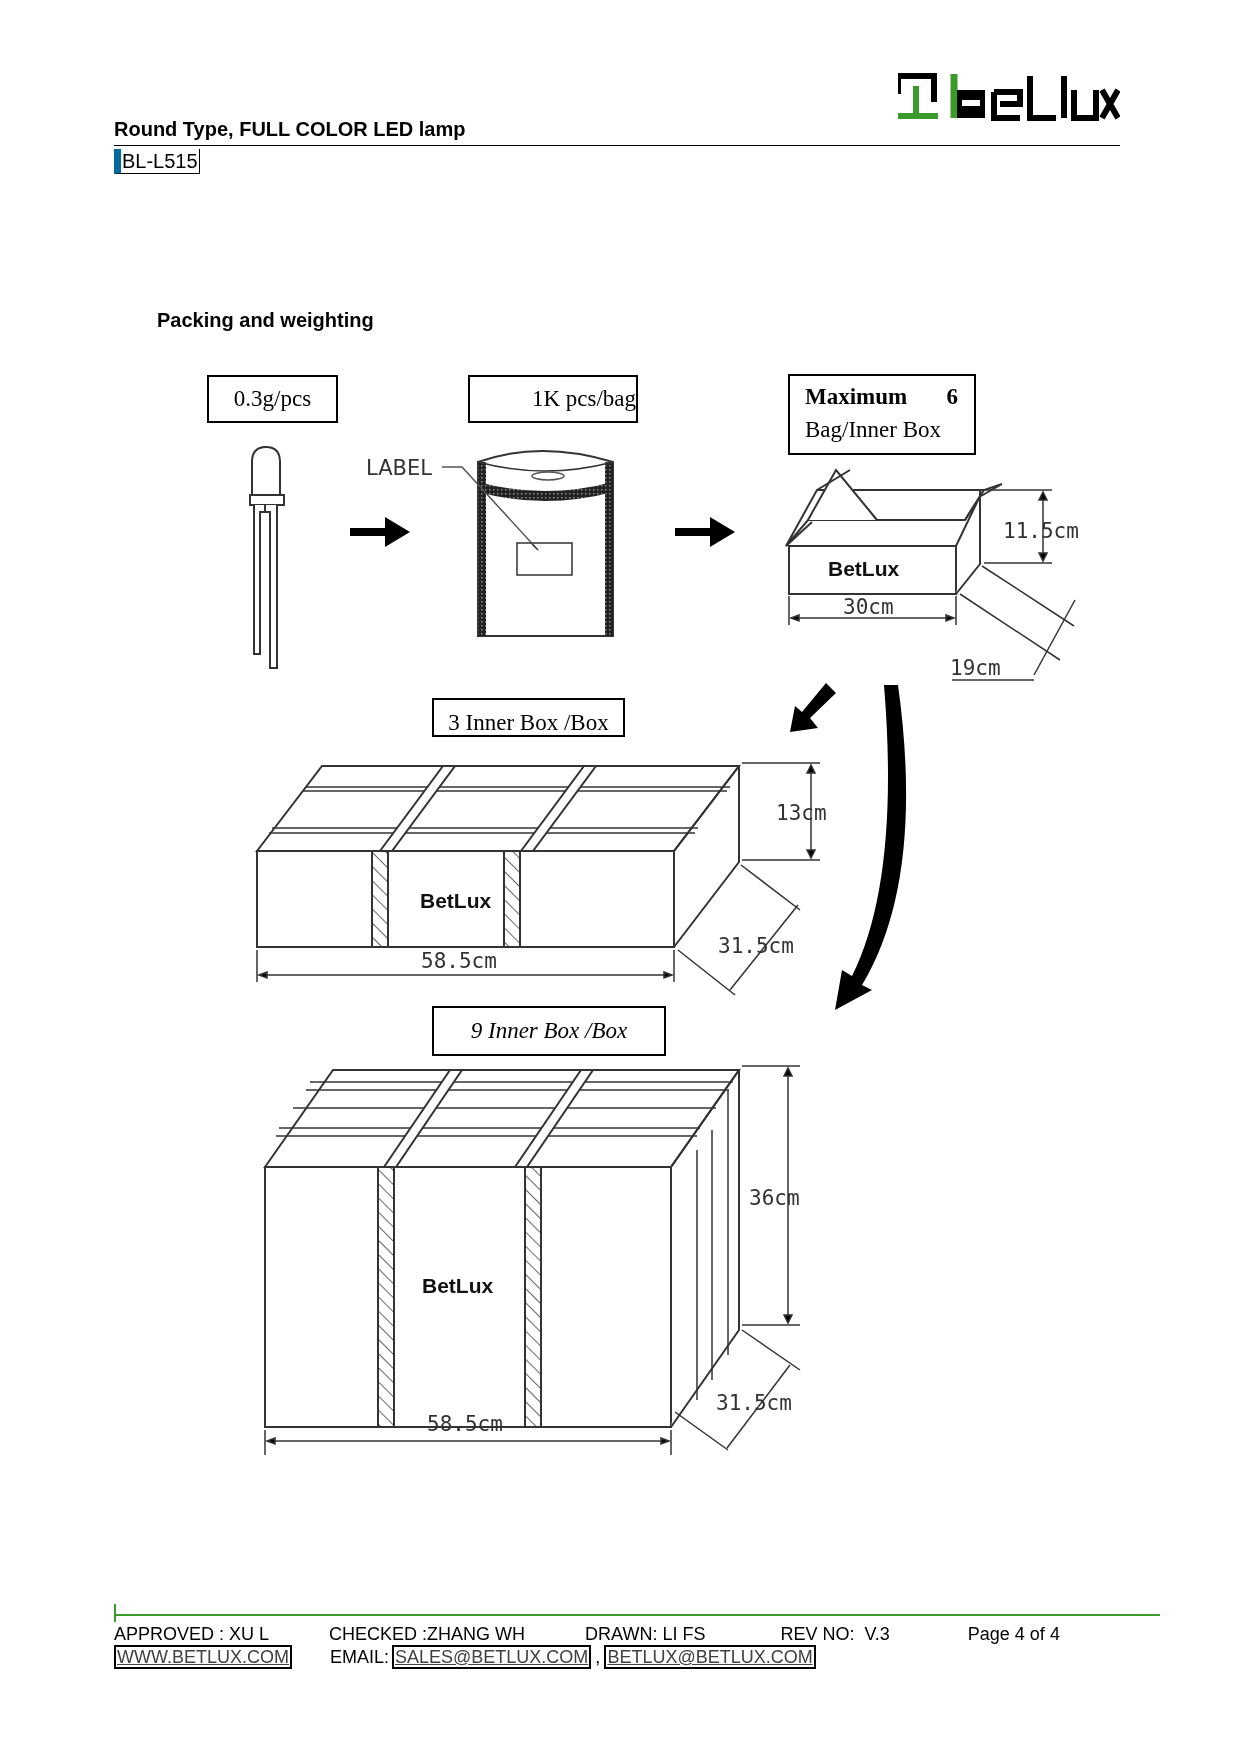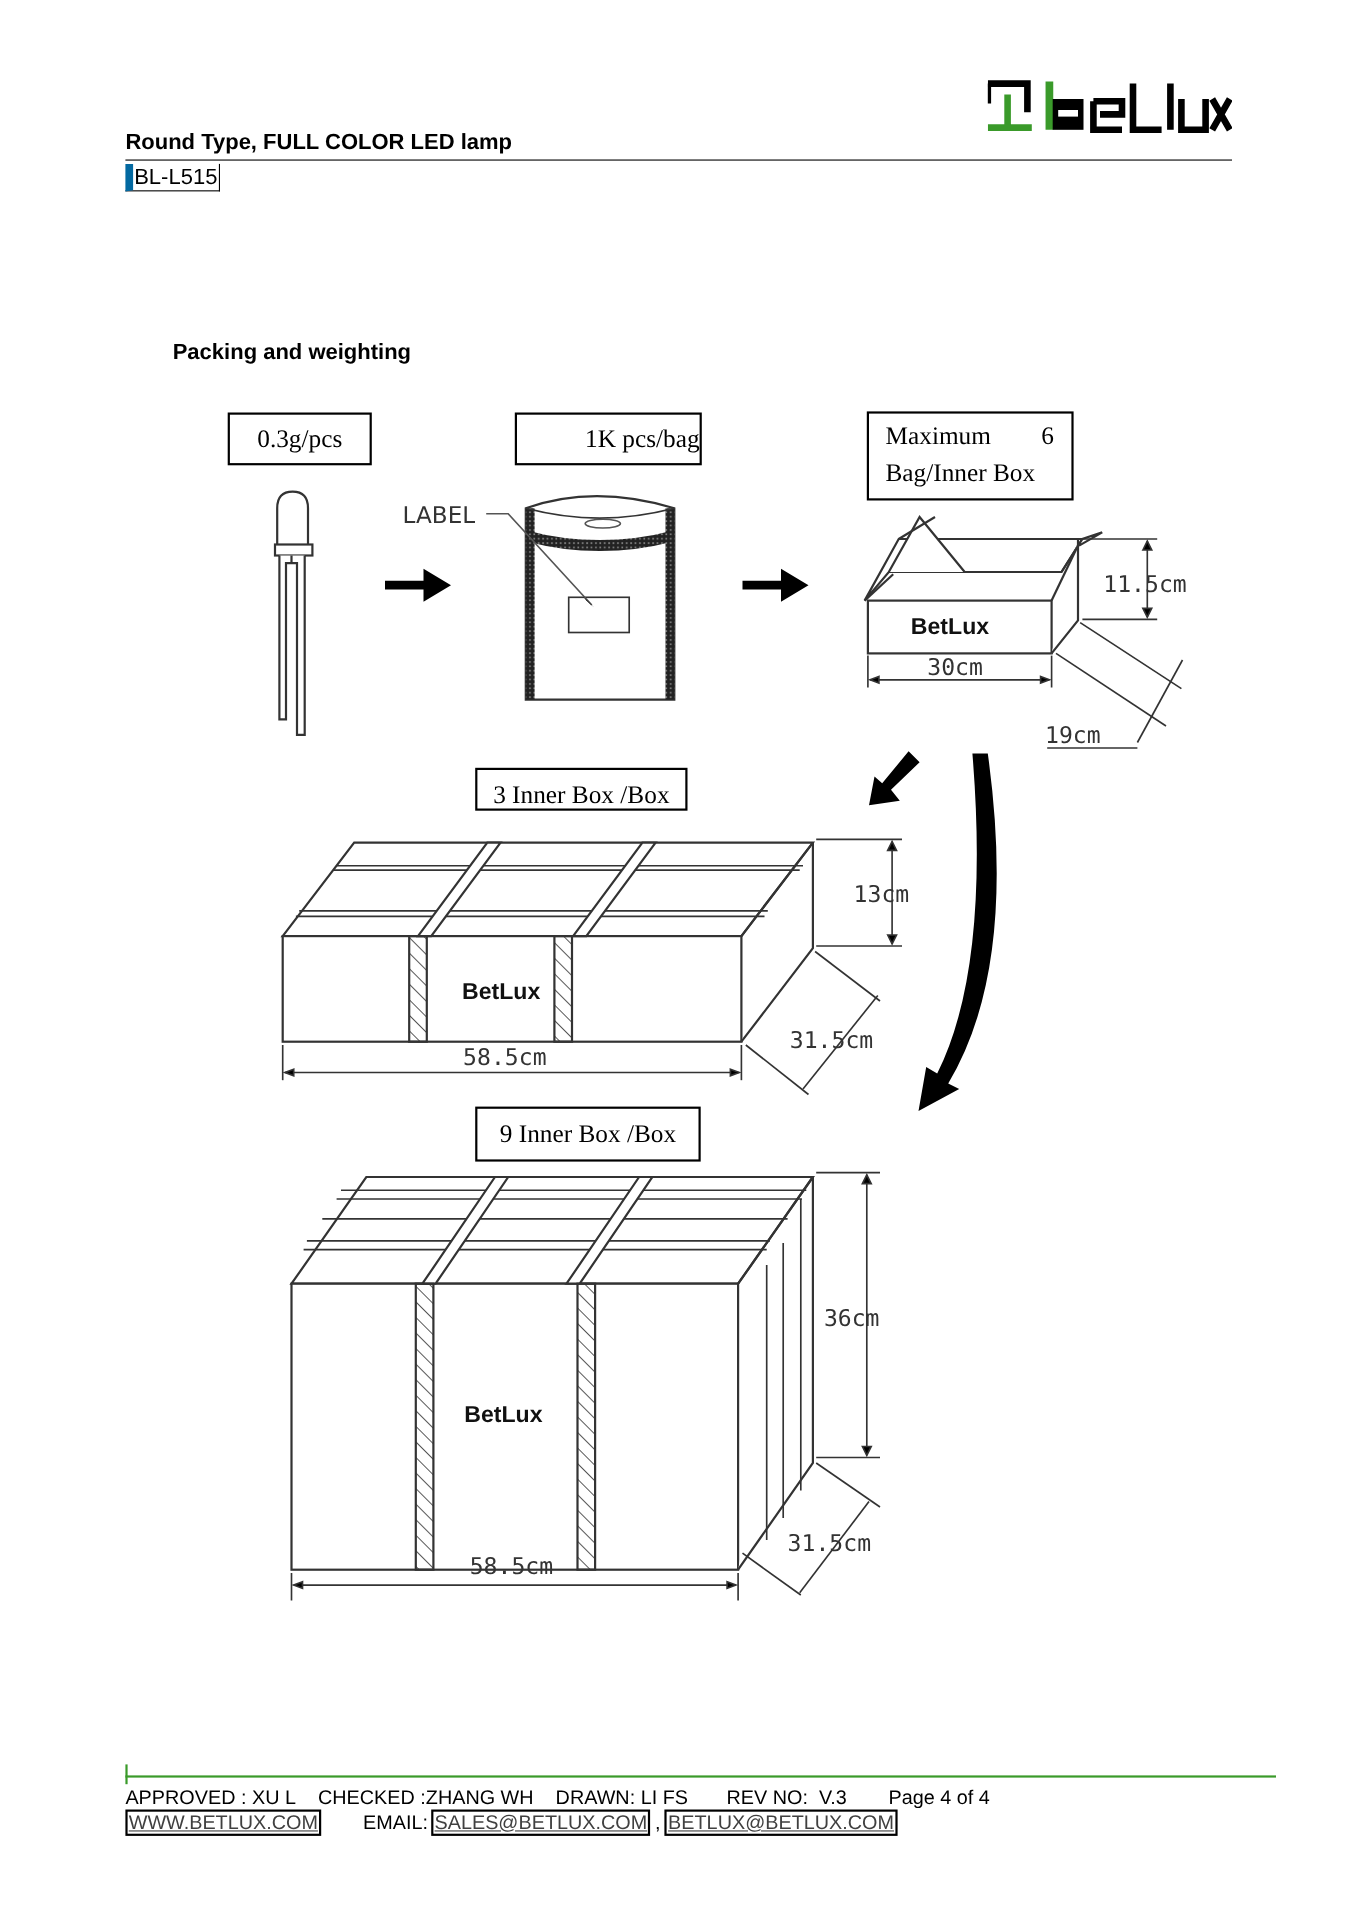--- a/index.html
+++ b/index.html
@@ -7,30 +7,30 @@
   .abs { position: absolute; }
   #logo { left: 898px; top: 72px; width: 222px; height: 50px; }
   #doc-title { left: 114px; top: 118px; font-size: 20px; font-weight: bold; }
   #header-rule { left: 114px; top: 145px; width: 1006px; height: 1px; background: #000; }
   #part-number { left: 114px; top: 149px; font-size: 20px; border-left: 7px solid #0369a1; border-right: 1px solid #000; border-bottom: 1px solid #000; padding: 0 1px; line-height: 24px; }
   #section-title { left: 157px; top: 269px; font-size: 20px; font-weight: bold; margin-top: 40px; }
   .tag { position: absolute; border: 2px solid #000; background: #fff; font-family: "Liberation Serif", serif; font-size: 23px; text-align: center; box-sizing: border-box; }
   #tag-weight { left: 207px; top: 375px; width: 131px; height: 48px; line-height: 44px; }
   #tag-bag { left: 468px; top: 375px; width: 170px; height: 48px; line-height: 44px; text-align: right; }
   #tag-inner { left: 788px; top: 374px; width: 188px; height: 81px; text-align: left; padding: 4px 0 0 15px; line-height: 33px; }
-  #tag-inner .row1 { display: flex; justify-content: space-between; padding-right: 16px; }
+  #tag-inner .row1 { display: flex; justify-content: space-between; padding-right: 16px; font-weight: bold; }
   #tag-3box { left: 432px; top: 698px; width: 193px; height: 39px; line-height: 45px; }
-  #tag-9box { left: 432px; top: 1006px; width: 205px; height: 50px; line-height: 46px; }
+  #tag-9box { left: 432px; top: 1006px; width: 234px; height: 50px; line-height: 46px; font-style: italic; }
   svg.drawing { position: absolute; left: 0; top: 0; }
   .dimtxt { font-family: "DejaVu Sans Mono", monospace; font-size: 21px; fill: #333; }
   .brand { font-family: "Liberation Sans", sans-serif; font-weight: bold; font-size: 21px; fill: #111; }
   .lbl { font-family: "DejaVu Sans", sans-serif; font-size: 21px; fill: #333; }
   #footer-rule { left: 114px; top: 1614px; width: 1046px; height: 2px; background: #3a9a2a; }
   #footer-tick { left: 114px; top: 1604px; width: 2px; height: 18px; background: #3a9a2a; }
-  #footer-line1 { left: 114px; top: 1624px; font-size: 18px; white-space: pre; display: flex; }
+  #footer-line1 { left: 114px; top: 1624px; font-size: 18px; white-space: pre; display: flex; gap: 40px; }
   #footer-line1 span { margin-right: 20px; }
   #footer-line2 { left: 114px; top: 1645px; font-size: 18px; display: flex; align-items: center; white-space: pre; }
   .flink { color: #404040; text-decoration: underline; border: 2px solid #000; padding: 0 1px; line-height: 20px; }
 </style>
 </head>
 <body>
 
 <svg id="logo" class="abs" viewBox="0 0 222 50">
   <path d="M0 4 H36 V30" stroke="#000" stroke-width="6" fill="none"></path>
   <path d="M0 4 V22" stroke="#000" stroke-width="6" fill="none"></path>

